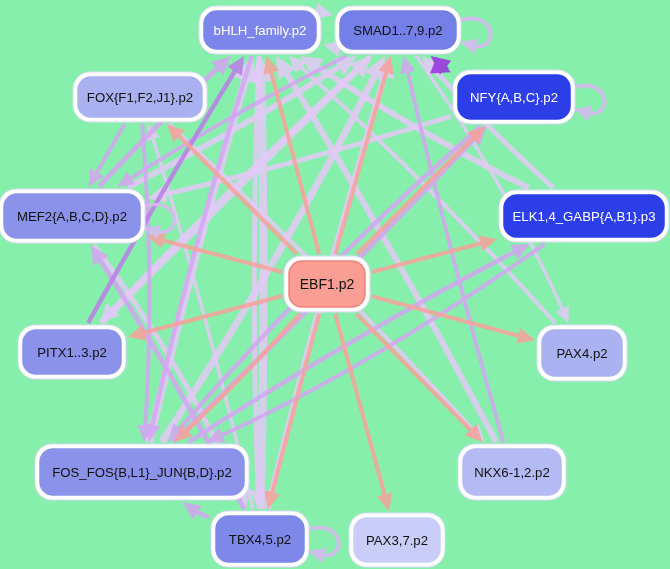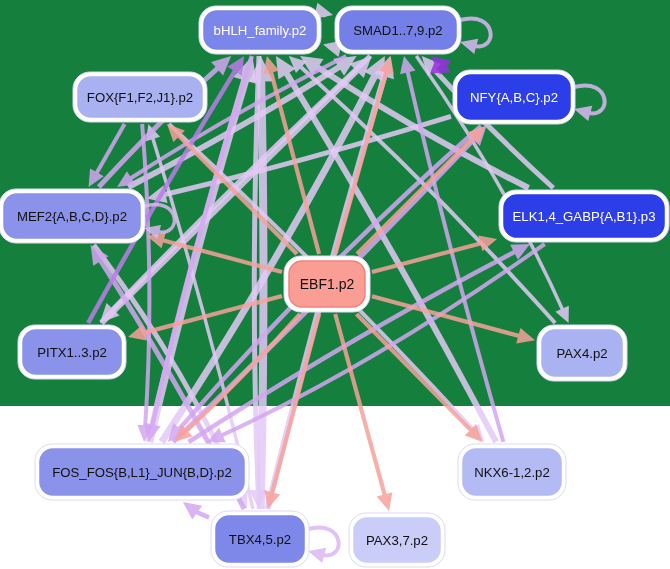--- a/index.html
+++ b/index.html
@@ -1,17 +1,17 @@
 <!DOCTYPE html>
 <html><head>
 <meta charset="utf-8">
 <style>
   html,body{margin:0;padding:0;background:#ffffff;}
   body{width:670px;height:569px;overflow:hidden;font-family:"Liberation Sans",sans-serif;}
-  #stage{position:relative;width:670px;height:406px;background:#15803d;}
+  #stage{position:relative;width:670px;height:569px;background:#86efac;}
   svg{display:block;}
   .node-label{pointer-events:none;}
 </style>
 </head>
 <body>
 
 <div id="stage">
   <svg id="net" width="670" height="569" viewBox="0 0 670 569">
       <g opacity="0.85">
         <polygon points="252.3230669153774,56 256.87016842118726,84.03522548323558 233.27712859728547,77.06898748358442" fill="#e4c9f7"></polygon>

